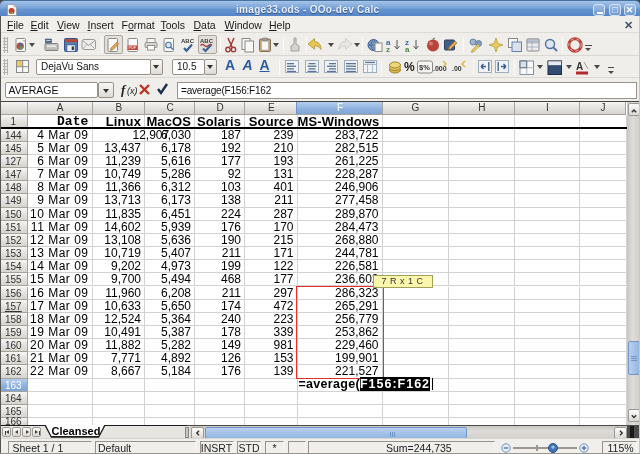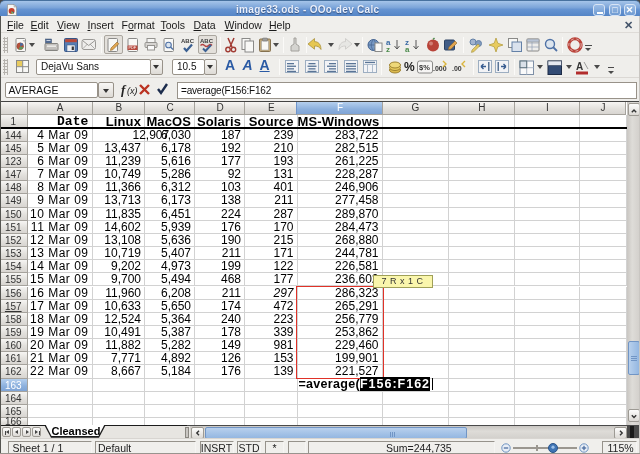--- a/index.html
+++ b/index.html
@@ -394,21 +394,21 @@
       <div class="cell " style="left:27.5px;top:39.85px;width:65px;height:13.15px;line-height:13.75px;letter-spacing:.5px;">5 Mar 09</div>
       <div class="cell " style="left:92.5px;top:39.85px;width:52.5px;height:13.15px;line-height:13.75px;">13,437</div>
       <div class="cell " style="left:145px;top:39.85px;width:50px;height:13.15px;line-height:13.75px;">6,178</div>
       <div class="cell " style="left:195px;top:39.85px;width:50px;height:13.15px;line-height:13.75px;">192</div>
       <div class="cell " style="left:245px;top:39.85px;width:52.5px;height:13.15px;line-height:13.75px;">210</div>
       <div class="cell " style="left:297.5px;top:39.85px;width:85px;height:13.15px;line-height:13.75px;">282,515</div>
       <div class="cell " style="left:382.5px;top:39.85px;width:66px;height:13.15px;line-height:13.75px;"></div>
       <div class="cell " style="left:448.5px;top:39.85px;width:66.5px;height:13.15px;line-height:13.75px;"></div>
       <div class="cell " style="left:515px;top:39.85px;width:65px;height:13.15px;line-height:13.75px;"></div>
       <div class="cell " style="left:580px;top:39.85px;width:47px;height:13.15px;line-height:13.75px;"></div>
-      <div class="rhead" style="top:53.0px;height:13.15px;line-height:13.15px;">123</div>
+      <div class="rhead" style="top:53.0px;height:13.15px;line-height:13.15px;">127</div>
       <div class="cell " style="left:27.5px;top:53.0px;width:65px;height:13.15px;line-height:13.75px;letter-spacing:.5px;">6 Mar 09</div>
       <div class="cell " style="left:92.5px;top:53.0px;width:52.5px;height:13.15px;line-height:13.75px;">11,239</div>
       <div class="cell " style="left:145px;top:53.0px;width:50px;height:13.15px;line-height:13.75px;">5,616</div>
       <div class="cell " style="left:195px;top:53.0px;width:50px;height:13.15px;line-height:13.75px;">177</div>
       <div class="cell " style="left:245px;top:53.0px;width:52.5px;height:13.15px;line-height:13.75px;">193</div>
       <div class="cell " style="left:297.5px;top:53.0px;width:85px;height:13.15px;line-height:13.75px;">261,225</div>
       <div class="cell " style="left:382.5px;top:53.0px;width:66px;height:13.15px;line-height:13.75px;"></div>
       <div class="cell " style="left:448.5px;top:53.0px;width:66.5px;height:13.15px;line-height:13.75px;"></div>
       <div class="cell " style="left:515px;top:53.0px;width:65px;height:13.15px;line-height:13.75px;"></div>
       <div class="cell " style="left:580px;top:53.0px;width:47px;height:13.15px;line-height:13.75px;"></div>
@@ -509,21 +509,21 @@
       <div class="cell " style="left:297.5px;top:171.35000000000002px;width:85px;height:13.15px;line-height:13.75px;">236,602</div>
       <div class="cell " style="left:382.5px;top:171.35000000000002px;width:66px;height:13.15px;line-height:13.75px;"></div>
       <div class="cell " style="left:448.5px;top:171.35000000000002px;width:66.5px;height:13.15px;line-height:13.75px;"></div>
       <div class="cell " style="left:515px;top:171.35000000000002px;width:65px;height:13.15px;line-height:13.75px;"></div>
       <div class="cell " style="left:580px;top:171.35000000000002px;width:47px;height:13.15px;line-height:13.75px;"></div>
       <div class="rhead" style="top:184.5px;height:13.15px;line-height:13.15px;">156</div>
       <div class="cell " style="left:27.5px;top:184.5px;width:65px;height:13.15px;line-height:13.75px;letter-spacing:.5px;">16 Mar 09</div>
       <div class="cell " style="left:92.5px;top:184.5px;width:52.5px;height:13.15px;line-height:13.75px;">11,960</div>
       <div class="cell " style="left:145px;top:184.5px;width:50px;height:13.15px;line-height:13.75px;">6,208</div>
       <div class="cell " style="left:195px;top:184.5px;width:50px;height:13.15px;line-height:13.75px;">211</div>
-      <div class="cell " style="left:245px;top:184.5px;width:52.5px;height:13.15px;line-height:13.75px;font-style:italic;">297</div>
+      <div class="cell " style="left:245px;top:184.5px;width:52.5px;height:13.15px;line-height:13.75px;">297</div>
       <div class="cell " style="left:297.5px;top:184.5px;width:85px;height:13.15px;line-height:13.75px;">286,323</div>
       <div class="cell " style="left:382.5px;top:184.5px;width:66px;height:13.15px;line-height:13.75px;"></div>
       <div class="cell " style="left:448.5px;top:184.5px;width:66.5px;height:13.15px;line-height:13.75px;"></div>
       <div class="cell " style="left:515px;top:184.5px;width:65px;height:13.15px;line-height:13.75px;"></div>
       <div class="cell " style="left:580px;top:184.5px;width:47px;height:13.15px;line-height:13.75px;"></div>
       <div class="rhead" style="top:197.65000000000003px;height:13.15px;line-height:13.15px;text-decoration:underline;">157</div>
       <div class="cell " style="left:27.5px;top:197.65000000000003px;width:65px;height:13.15px;line-height:13.75px;letter-spacing:.5px;">17 Mar 09</div>
       <div class="cell " style="left:92.5px;top:197.65000000000003px;width:52.5px;height:13.15px;line-height:13.75px;">10,633</div>
       <div class="cell " style="left:145px;top:197.65000000000003px;width:50px;height:13.15px;line-height:13.75px;">5,650</div>
       <div class="cell " style="left:195px;top:197.65000000000003px;width:50px;height:13.15px;line-height:13.75px;">174</div>

